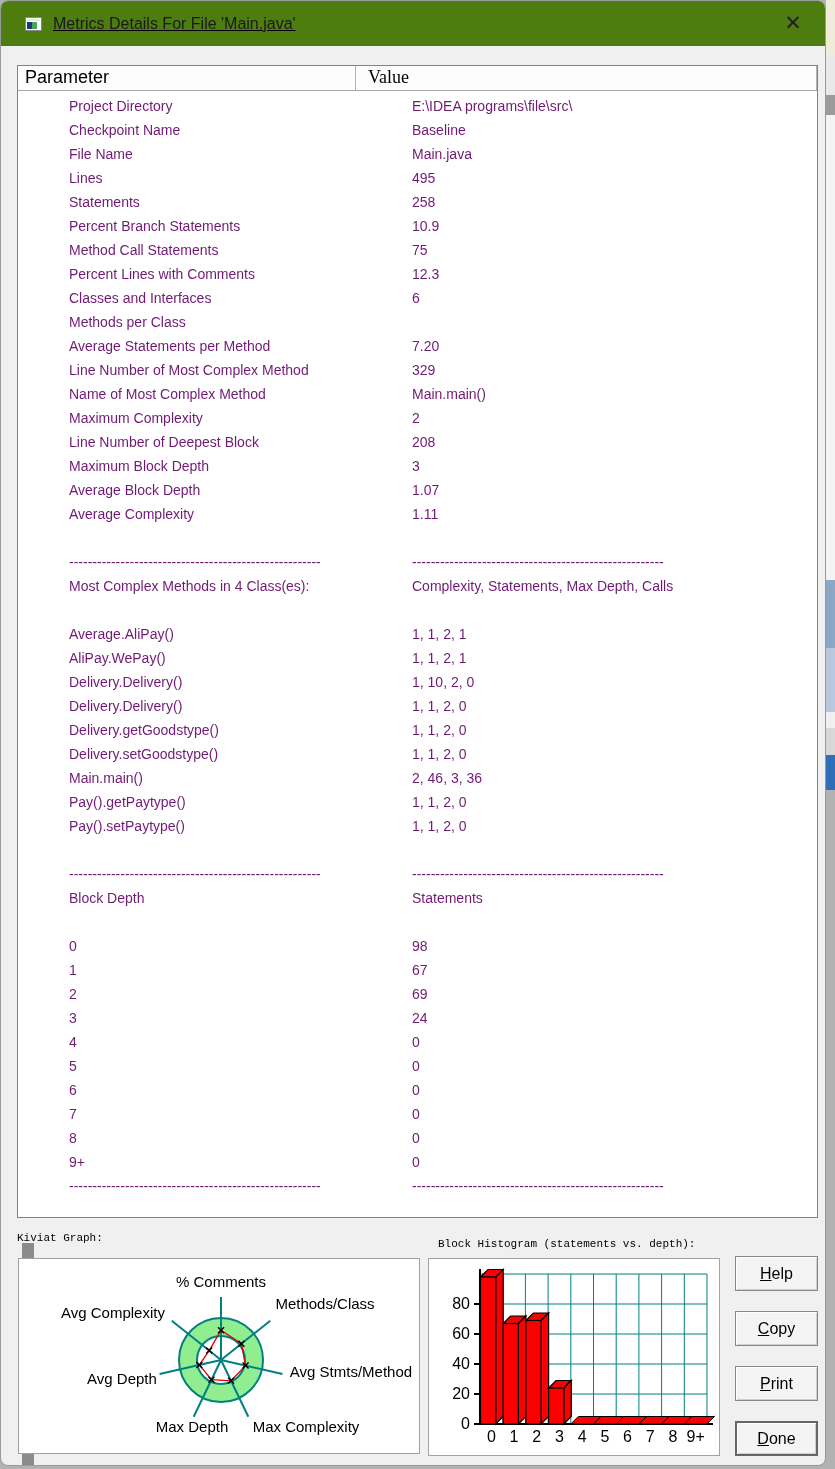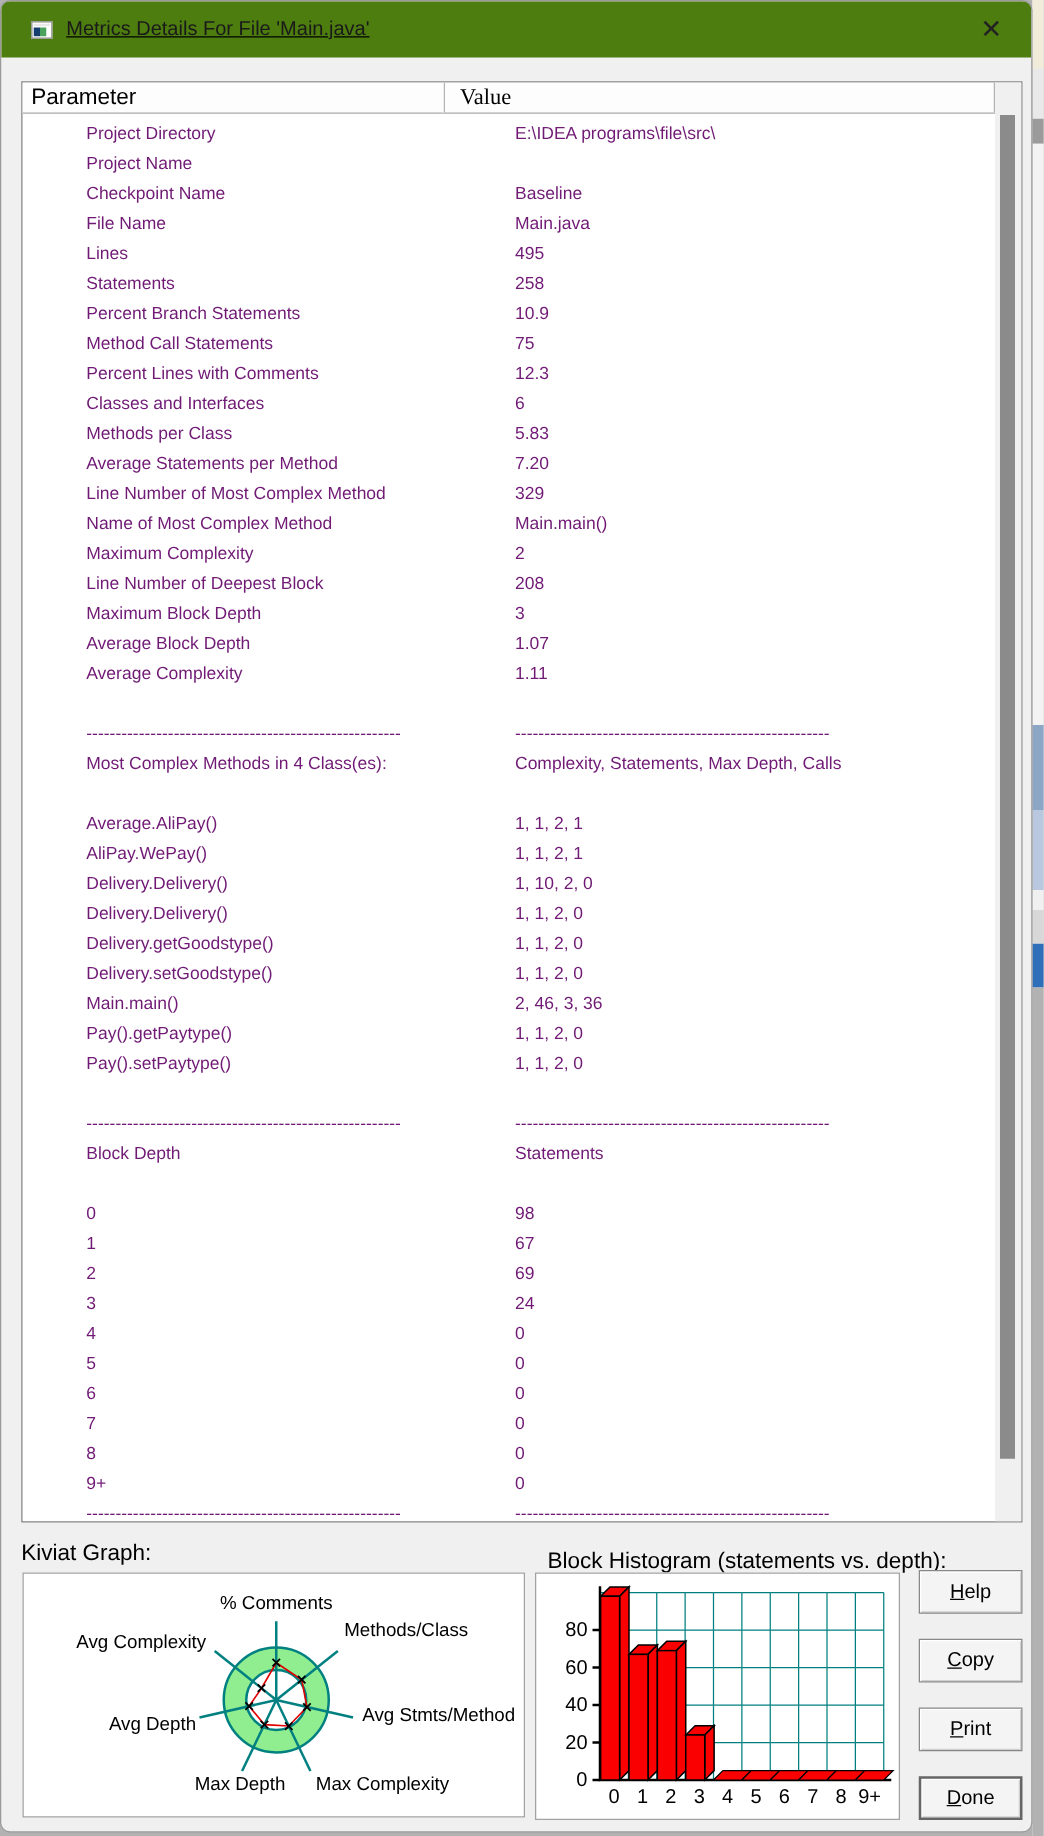--- a/index.html
+++ b/index.html
@@ -28,37 +28,37 @@
   .title-text{margin-left:11px;font-size:16px;color:#1a1a1a;}
   .close-x{
     position:absolute;right:14px;top:4px;width:36px;height:36px;
     display:flex;align-items:center;justify-content:center;
     font-size:21px;color:#222;font-weight:300;cursor:default;
   }
 
   
   .mtable{
     position:absolute;left:16px;top:64px;width:801px;height:1153px;
-    background:#fff;border:1px solid #828282;box-sizing:border-box;display:flex;
+    background:#fff;border:1px solid #828282;box-sizing:border-box;display:flex;flex-direction:column;
   }
   .tmain{flex:1;overflow:hidden;display:flex;flex-direction:column;}
   .thead{height:24px;display:flex;background:#fdfdfd;border-bottom:1px solid #aaa;
     font-size:18px;color:#000;flex:none;}
   .thead .h1{width:338px;padding-left:7px;box-sizing:border-box;border-right:1px solid #b4b4b4;
     box-shadow:inset -1px 0 0 #fff;line-height:23px;}
   .thead .h2{flex:1;padding-left:12px;border-right:1px solid #b4b4b4;line-height:23px;font-family:Liberation Serif, serif;}
   .tbody{padding-top:3px;overflow:hidden;}
   .trow{height:24px;display:flex;font-size:14px;line-height:24px;white-space:pre;color:#701a75;margin-left:44px;}
   .trow .c1{width:338px;padding-left:7px;box-sizing:border-box;overflow:hidden;flex:none;}
   .trow .c2{flex:1;padding-left:12px;overflow:hidden;}
 
   .vscroll{width:21px;background:#f0f0f0;position:relative;flex:none;}
   .vthumb{position:absolute;left:4px;top:26px;width:12px;height:1075px;background:#8b8b8b;}
 
-  .section-label{position:absolute;font-size:18px;color:#000;}
+  .section-label{position:absolute;font-size:11px;color:#000;font-family:Liberation Mono, monospace;}
   .panel{position:absolute;background:#fff;border:1px solid #a2a2a2;box-sizing:border-box;}
 
   .btn{
     position:absolute;left:734px;width:83px;height:35px;
     background:#f4f4f4;border:1px solid #878787;
     box-shadow:inset 1px 1px 0 #ffffff, inset -1px -1px 0 #cfcfcf;
     font-family:"Liberation Sans",sans-serif;font-size:16px;color:#000;
     display:flex;align-items:center;justify-content:center;box-sizing:border-box;
   }
   .btn.default{border:2px solid #666;}
@@ -93,30 +93,29 @@
   </div>
 
   <div class="mtable">
     <div class="tmain">
       <div class="thead">
         <div class="h1">Parameter</div>
         <div class="h2">Value</div>
       </div>
       <div class="tbody" id="rows">
           <div class="trow"><span class="c1">Project Directory</span><span class="c2">E:\IDEA programs\file\src\</span></div>
-          <div class="trow"><span class="c1">Project Name</span><span class="c2"></span></div>
           <div class="trow"><span class="c1">Checkpoint Name</span><span class="c2">Baseline</span></div>
           <div class="trow"><span class="c1">File Name</span><span class="c2">Main.java</span></div>
           <div class="trow"><span class="c1">Lines</span><span class="c2">495</span></div>
           <div class="trow"><span class="c1">Statements</span><span class="c2">258</span></div>
           <div class="trow"><span class="c1">Percent Branch Statements</span><span class="c2">10.9</span></div>
           <div class="trow"><span class="c1">Method Call Statements</span><span class="c2">75</span></div>
           <div class="trow"><span class="c1">Percent Lines with Comments</span><span class="c2">12.3</span></div>
           <div class="trow"><span class="c1">Classes and Interfaces</span><span class="c2">6</span></div>
-          <div class="trow"><span class="c1">Methods per Class</span><span class="c2">5.83</span></div>
+          <div class="trow"><span class="c1">Methods per Class</span></div>
           <div class="trow"><span class="c1">Average Statements per Method</span><span class="c2">7.20</span></div>
           <div class="trow"><span class="c1">Line Number of Most Complex Method</span><span class="c2">329</span></div>
           <div class="trow"><span class="c1">Name of Most Complex Method</span><span class="c2">Main.main()</span></div>
           <div class="trow"><span class="c1">Maximum Complexity</span><span class="c2">2</span></div>
           <div class="trow"><span class="c1">Line Number of Deepest Block</span><span class="c2">208</span></div>
           <div class="trow"><span class="c1">Maximum Block Depth</span><span class="c2">3</span></div>
           <div class="trow"><span class="c1">Average Block Depth</span><span class="c2">1.07</span></div>
           <div class="trow"><span class="c1">Average Complexity</span><span class="c2">1.11</span></div>
           <div class="trow"><span class="c1"></span><span class="c2"></span></div>
           <div class="trow"><span class="c1">------------------------------------------------------</span><span class="c2">------------------------------------------------------</span></div>

